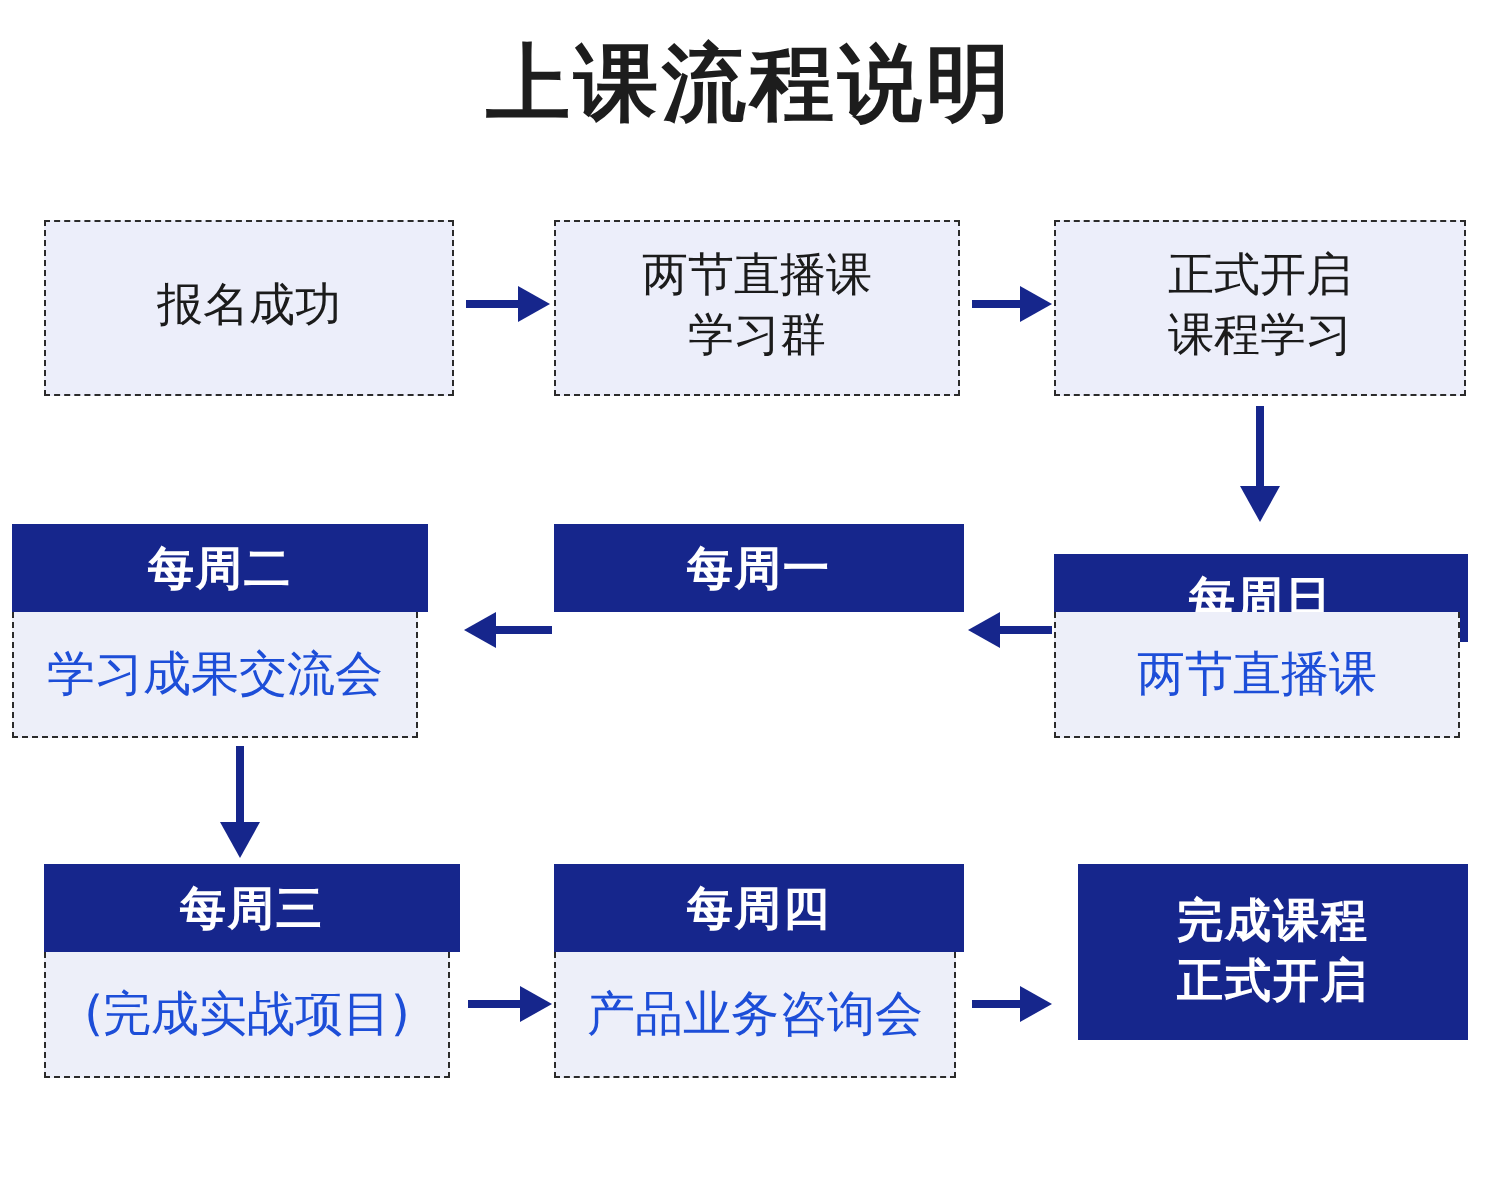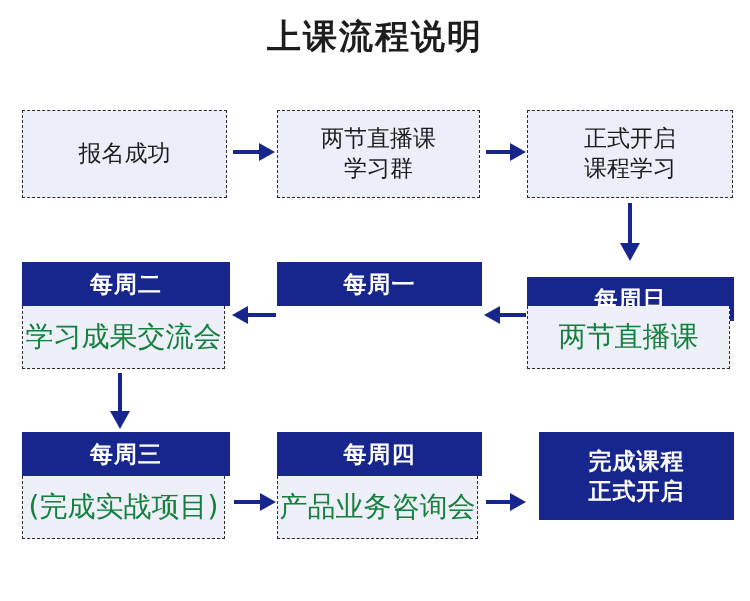--- a/index.html
+++ b/index.html
@@ -19,21 +19,21 @@
     overflow: hidden;
   }
 
   
   .title {
     position: absolute;
     left: 0;
     top: 14px;
     width: 750px;
     text-align: center;
-    font-size: 34px;
+    font-size: 42px;
     font-weight: bold;
     letter-spacing: 2px;
     color: #1d1d1d;
   }
 
   
   .node {
     position: absolute;
     box-sizing: border-box;
   }
@@ -73,22 +73,22 @@
   .body {
     position: absolute;
     left: 0;
     box-sizing: border-box;
     background: #edeff9;
     border: 1px dashed #2b2b2b;
     border-top: none;
     display: flex;
     align-items: center;
     justify-content: center;
-    font-size: 28px;
-    color: #15803d;
+    font-size: 24px;
+    color: #1d4ed8;
   }
 
   
   .solid-box {
     box-sizing: border-box;
     width: 100%;
     height: 100%;
     background: #16268c;
     color: #ffffff;
     display: flex;
@@ -150,21 +150,21 @@
     </svg>
   </div>
 
   <div class="arrow" style="left:618px; top:203px;">
     <svg width="24" height="58" viewBox="0 0 24 58">
       <line x1="12" y1="0" x2="12" y2="42" stroke="#16268c" stroke-width="4"></line>
       <polygon points="2,40 22,40 12,58" fill="#16268c"></polygon>
     </svg>
   </div>
 
-  <div class="node" style="left:22px; top:262px; width:208px; height:85px;">
+  <div class="node" style="left:6px; top:262px; width:208px; height:85px;">
     <div class="hdr" style="width:208px; height:44px;">每周二</div>
     <div class="body" style="top:44px; width:203px; height:63px;">学习成果交流会</div>
   </div>
 
   <div class="node" style="left:277px; top:262px; width:205px; height:107px;">
     <div class="hdr" style="width:205px; height:44px;">每周一</div>
   </div>
 
   <div class="node" style="left:527px; top:262px; width:207px; height:107px;">
     <div class="hdr" style="width:207px; height:44px;margin-top:15px;">每周日</div>

